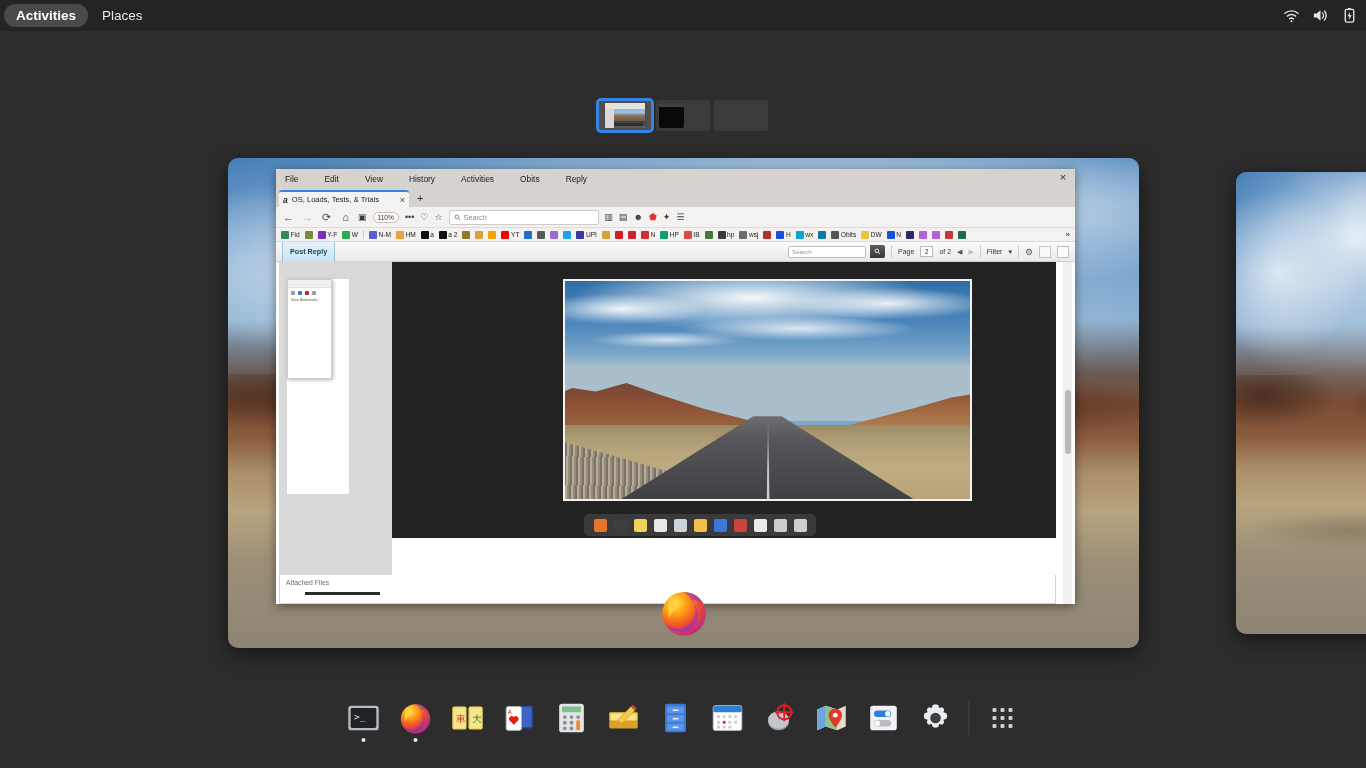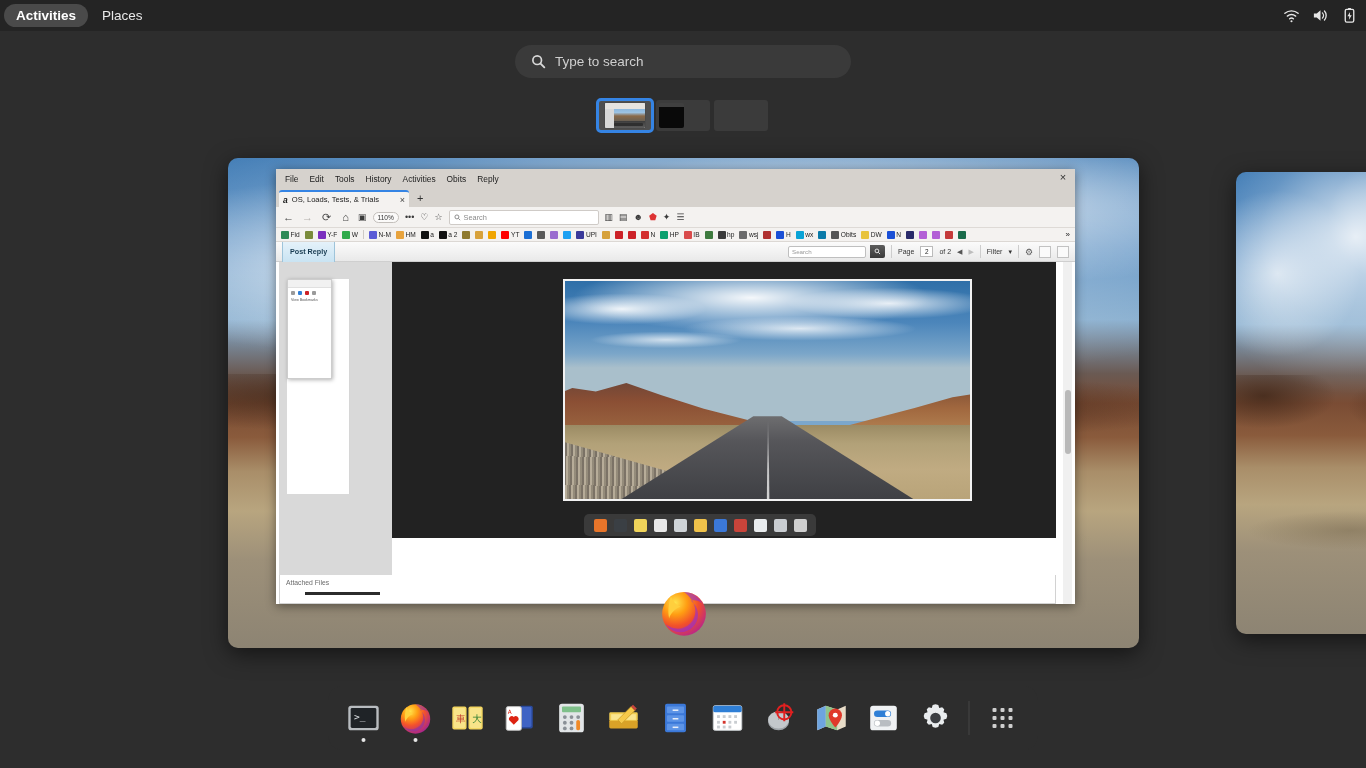--- a/index.html
+++ b/index.html
@@ -149,21 +149,21 @@
     overflow: hidden;
     font-size: 8.5px;
     color: #111;
   }
   .b-titlebar {
     height: 19px; background: #d6d2cd;
     display: flex; align-items: center;
     padding: 0 6px;
     position: relative;
   }
-  .b-menu { display: flex; gap: 11px; font-size: 8.4px; color: #222; padding-left: 3px; }
+  .b-menu { display: flex; gap: 26px; font-size: 8.4px; color: #222; padding-left: 3px; }
   .b-menu span { cursor: default; }
   .b-close {
     position: absolute; right: 7px; top: 4px;
     width: 10px; height: 10px;
     font-size: 11px; line-height: 9px; text-align: center; color: #333;
   }
   .b-tabs {
     height: 19px; background: #d6d2cd;
     display: flex; align-items: flex-end; padding-left: 3px;
   }
@@ -422,21 +422,21 @@
 
     <div class="win" id="win-browser">
       <div class="wallpaper"></div>
 
       <div class="browser">
 
         <div class="b-titlebar">
           <div class="b-menu">
             <span>File</span>
             <span>Edit</span>
-            <span>Tools</span>
+            <span>View</span>
             <span>History</span>
             <span>Activities</span>
             <span>Obits</span>
             <span>Reply</span>
           </div>
           <div class="b-close">×</div>
         </div>
 
         <div class="b-tabs">
           <div class="b-tab">
@@ -706,27 +706,20 @@
         <path d="M32 9 c9 0 17 5 21 13 -4-3-9-4-13-3 5 4 8 10 8 16 0 11-9 20-20 20 -7 0-13-3-17-9 4 3 9 5 14 5 11 0 20-9 20-20 0-9-6-17-13-22z" fill="#8a2be2" opacity=".55"></path>
         <path d="M17 14 c2 6 6 10 11 12 -6 2-11 7-13 13 -2-9 0-18 2-25z" fill="#ffcf3d"></path>
       </svg>
     </div>
 
     <div class="win" id="win-right">
       <div class="wallpaper"></div>
     </div>
   </div>
 
-  <div id="searchbar">
-    <svg width="15" height="15" viewBox="0 0 16 16">
-      <circle cx="6.6" cy="6.6" r="4.6" fill="none" stroke="#d8d8d8" stroke-width="1.8"></circle>
-      <line x1="10.2" y1="10.2" x2="14.2" y2="14.2" stroke="#d8d8d8" stroke-width="2" stroke-linecap="round"></line>
-    </svg>
-    <span class="search-placeholder">Type to search</span>
-  </div>
 
   <div id="workspaces">
     <div class="ws sel">
       <div class="ws-shot">
         <div class="mini-sky"></div>
         <div class="mini-side"></div>
         <div class="mini-chrome"></div>
         <div class="mini-dock"></div>
       </div>
     </div>

